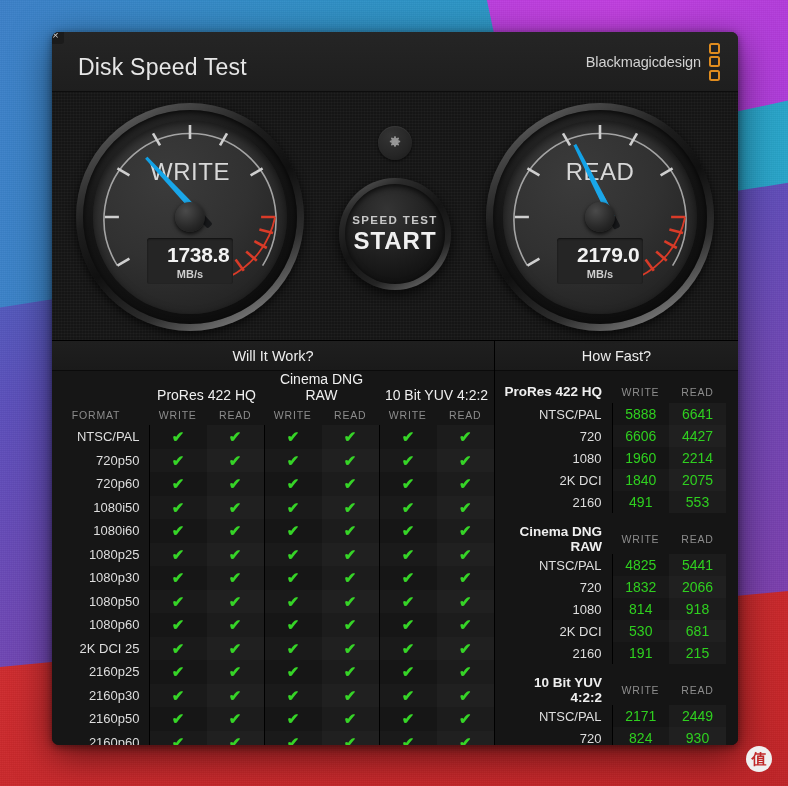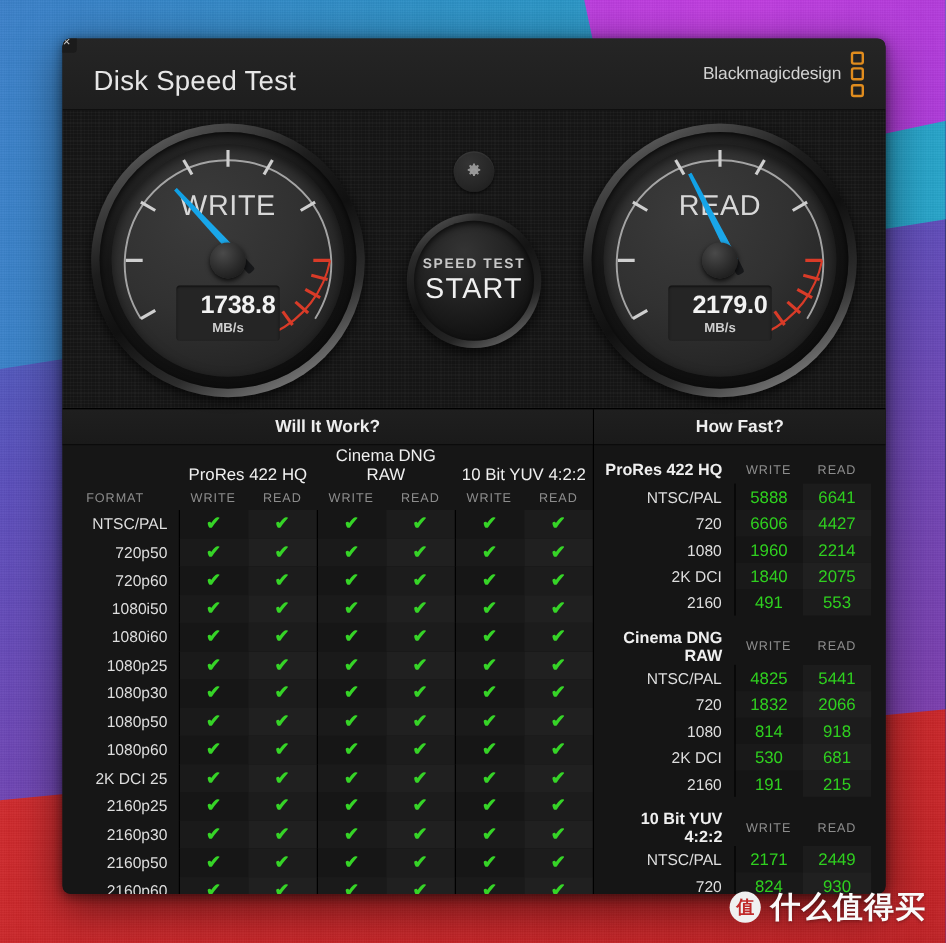--- a/index.html
+++ b/index.html
@@ -179,30 +179,30 @@
     box-shadow: 0 4px 11px rgba(0,0,0,.72);
     cursor:pointer;
   }
   #start-inner {
     width:100%; height:100%; border-radius:50%;
     background: radial-gradient(circle at 42% 26%, #343434 0%, #232323 40%, #141414 72%, #0b0b0b 100%);
     display:flex; flex-direction:column; align-items:center; justify-content:center;
     box-shadow: inset 0 2px 6px rgba(0,0,0,.8);
   }
   #start-sub { color:#c8c8c8; font-size:11.5px; font-weight:bold; letter-spacing:1.4px; }
-  #start-main { color:#f0f0f0; font-size:24px; font-weight:normal; letter-spacing:1px; margin-top:1px; }
+  #start-main { color:#f0f0f0; font-size:24px; font-weight:bold; letter-spacing:1px; margin-top:1px; }
 
   
   #panels { display:flex; height:404px; background:#161616; }
   #panel-left  { width:443px; border-right:1px solid #000; }
   #panel-right { flex:1; background:#151515; }
 
   .panel-title {
     height:30px; line-height:30px; text-align:center;
-    color:#ededed; font-size:14.5px; font-weight:bold;
+    color:#ededed; font-size:14.5px; font-weight:normal;
     background: linear-gradient(180deg,#1f1f1f 0%, #1a1a1a 100%);
     border-bottom:1px solid #0b0b0b;
   }
 
   
   #wiw-table { width:100%; border-collapse:collapse; table-layout:fixed; }
   #wiw-table th, #wiw-table td { padding:0; }
   .col-format { width:97px; }
 
   .codec-head {
@@ -833,14 +833,13 @@
               </tr>
             </tbody>
           </table>
         </div>
     </div>
   </div>
 </div>
 
 <div id="watermark">
   <div id="wm-logo">值</div>
-  <div id="wm-text">什么值得买</div>
 </div>
 
 </body></html>

